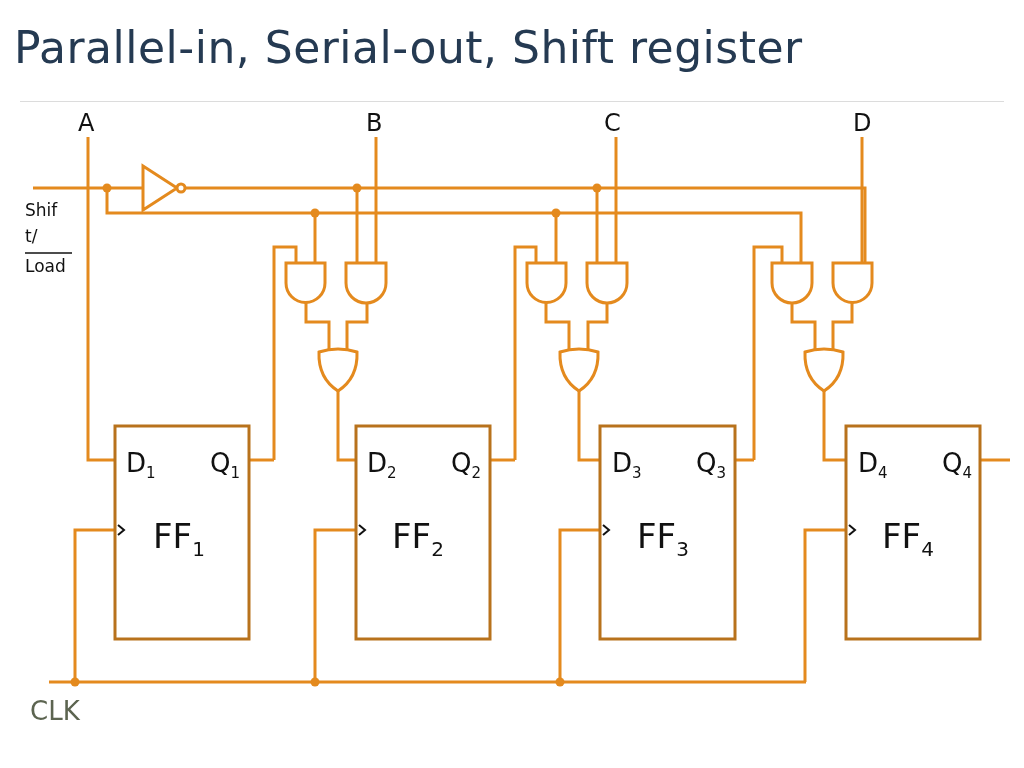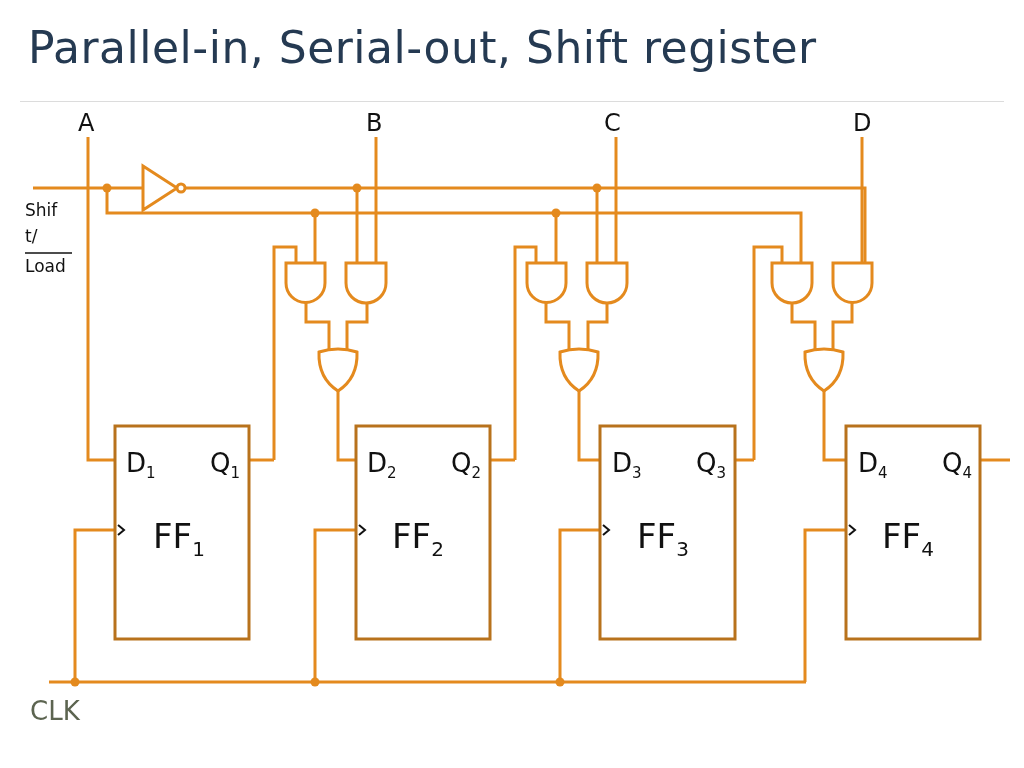--- a/index.html
+++ b/index.html
@@ -1,18 +1,18 @@
 <!DOCTYPE html>
 <html><head>
 <meta charset="utf-8">
 <style>
   html, body { margin: 0; padding: 0; background: #ffffff; }
   body { width: 1024px; height: 768px; position: relative; overflow: hidden;
          font-family: "DejaVu Sans", sans-serif; }
-  .title { position: absolute; left: 28px; top: 22px; font-size: 44px; color: #253a52;
+  .title { position: absolute; left: 14px; top: 22px; font-size: 44px; color: #253a52;
            font-family: "DejaVu Sans", sans-serif; letter-spacing: 0.5px; }
   .rule { position: absolute; left: 20px; top: 101px; width: 984px; height: 1px; background: #dcdcdc; }
   svg { position: absolute; left: 0; top: 0; }
   .wire { stroke: #e48a1e; stroke-width: 3; fill: none; }
   .gate { stroke: #e48a1e; stroke-width: 3; fill: #ffffff; }
   .box { stroke: #b8721c; stroke-width: 3; fill: #ffffff; }
   .dot { fill: #e48a1e; }
   .lbl { font-family: "DejaVu Sans", sans-serif; fill: #111111; }
   .clk { font-family: "DejaVu Sans", sans-serif; fill: #5c6450; }
 </style>

